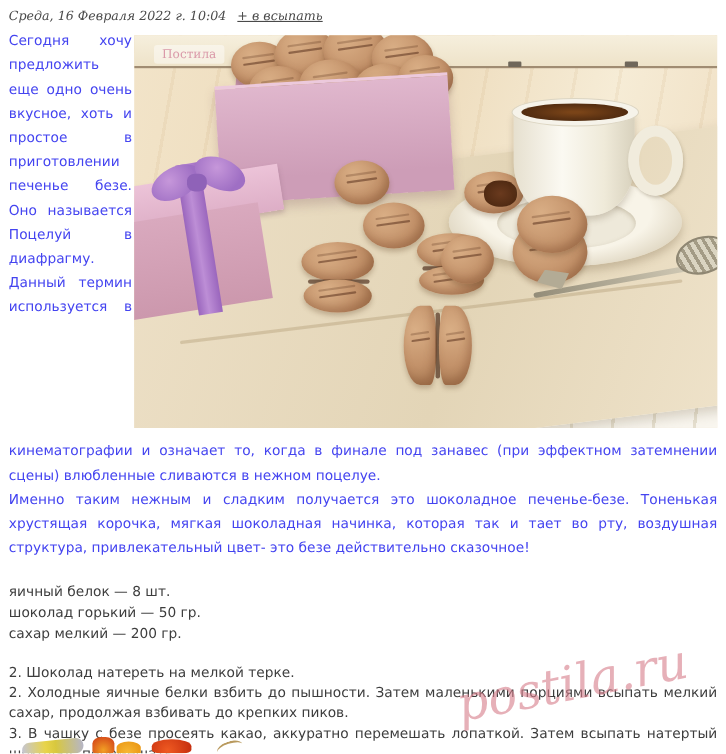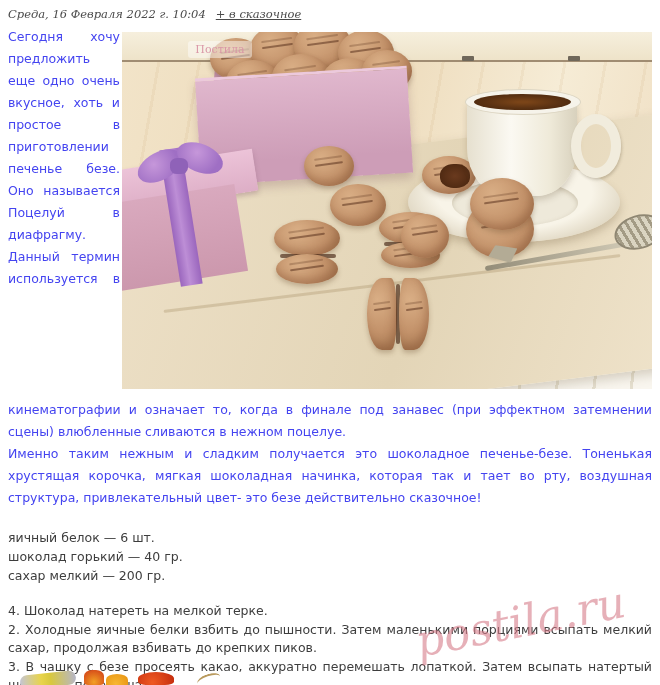--- a/index.html
+++ b/index.html
@@ -77,21 +77,21 @@
   
   .spoon-handle{left:362px;top:221px;width:152px;height:5px;border-radius:3px;
      background:linear-gradient(90deg,#938c78,#d3ccb8);transform:rotate(-10deg);}
   .spoon-deco{left:366px;top:212px;width:30px;height:20px;background:#b3ab95;
      transform:rotate(-10deg);clip-path:polygon(0 50%,30% 0,100% 35%,70% 100%);}
   .spoon-bowl{left:492px;top:183px;width:46px;height:30px;border-radius:50%;
      border:2px solid #8f8773;transform:rotate(-16deg);
      background:repeating-linear-gradient(75deg,#dad4c1 0 4px,#a39b85 4px 7px);}
   .wm-badge{left:18px;top:9px;width:64px;height:17px;border-radius:3px;
      background:rgba(255,255,255,.45);color:rgba(216,148,164,.95);
-     font-size:11px;line-height:17px;text-align:center;font-family:"DejaVu Serif",serif;margin-left:48px;}
+     font-size:11px;line-height:17px;text-align:center;font-family:"DejaVu Serif",serif;}
   
   .wm-big{position:absolute;left:414px;top:596px;z-index:6;pointer-events:none;
      font-family:"DejaVu Serif",serif;font-style:italic;font-size:44px;
      color:rgba(214,123,136,.6);transform:rotate(-11deg);white-space:nowrap;}
   
   .thumb{position:absolute;}
   .t-swirl{left:20px;top:673px;width:56px;height:14px;border-radius:10px;transform:rotate(-6deg);
      background:linear-gradient(90deg,#c5c5d2,#e8d44a 38%,#d8c83e 55%,#b6b6c7);}
   .t-flame{left:84px;top:670px;width:20px;height:15px;border-radius:40% 40% 20% 20%;
      background:radial-gradient(circle at 50% 80%,#f2a024,#d8521a 75%);}
@@ -101,21 +101,21 @@
      background:radial-gradient(circle at 40% 80%,#ef5a22,#c22a0c);}
   .t-twig{left:197px;top:674px;width:24px;height:10px;border-top:2px solid #b99a5e;
      border-radius:50%;transform:rotate(-18deg);}
 </style>
 </head>
 <body>
 
 <div class="page">
 
   <div class="hdr">
-    <span>Среда, 16 Февраля 2022 г. 10:04</span><a>+ в сказочное</a>
+    <span>Среда, 16 Февраля 2022 г. 10:04</span><a>+ в всыпать</a>
   </div>
 
   <div class="content">
     <p class="intro">
       
       <span class="photo" style="display:block">
         <span class="grain"></span>
         <span class="tbl-edge"></span>
         <span class="clamp" style="left:218px"></span>
         <span class="clamp" style="left:340px"></span>
@@ -178,27 +178,27 @@
         <span class="wm-badge">Постила</span>
       </span>
       <span>Сегодня хочу предложить еще одно очень вкусное, хоть и простое в приготовлении печенье безе. Оно называется Поцелуй в диафрагму. Данный термин используется в кинематографии и означает то, когда в финале под занавес (при эффектном затемнении сцены) влюбленные сливаются в нежном поцелуе.</span>
       <br>
       <span>Именно таким нежным и сладким получается это шоколадное печенье-безе. Тоненькая хрустящая корочка, мягкая шоколадная начинка, которая так и тает во рту, воздушная структура, привлекательный цвет- это безе действительно сказочное!</span>
     </p>
 
     <div style="clear:both;height:0"></div>
 
     <div class="ingredients">
-      <div>яичный белок — 6 шт.</div>
-      <div>шоколад горький — 40 гр.</div>
+      <div>яичный белок — 8 шт.</div>
+      <div>шоколад горький — 50 гр.</div>
       <div>сахар мелкий — 200 гр.</div>
     </div>
 
     <div class="steps">
-      <p>4. Шоколад натереть на мелкой терке.</p>
+      <p>2. Шоколад натереть на мелкой терке.</p>
       <p>2. Холодные яичные белки взбить до пышности. Затем маленькими порциями всыпать мелкий сахар, продолжая взбивать до крепких пиков.</p>
       <p>3. В чашку с безе просеять какао, аккуратно перемешать лопаткой. Затем всыпать натертый шоколад, перемешать.</p>
 
     </div>
   </div>
 
   <div class="wm-big">postila.ru</div>
 
   <div class="thumb t-swirl"></div>
   <div class="thumb t-flame"></div>

